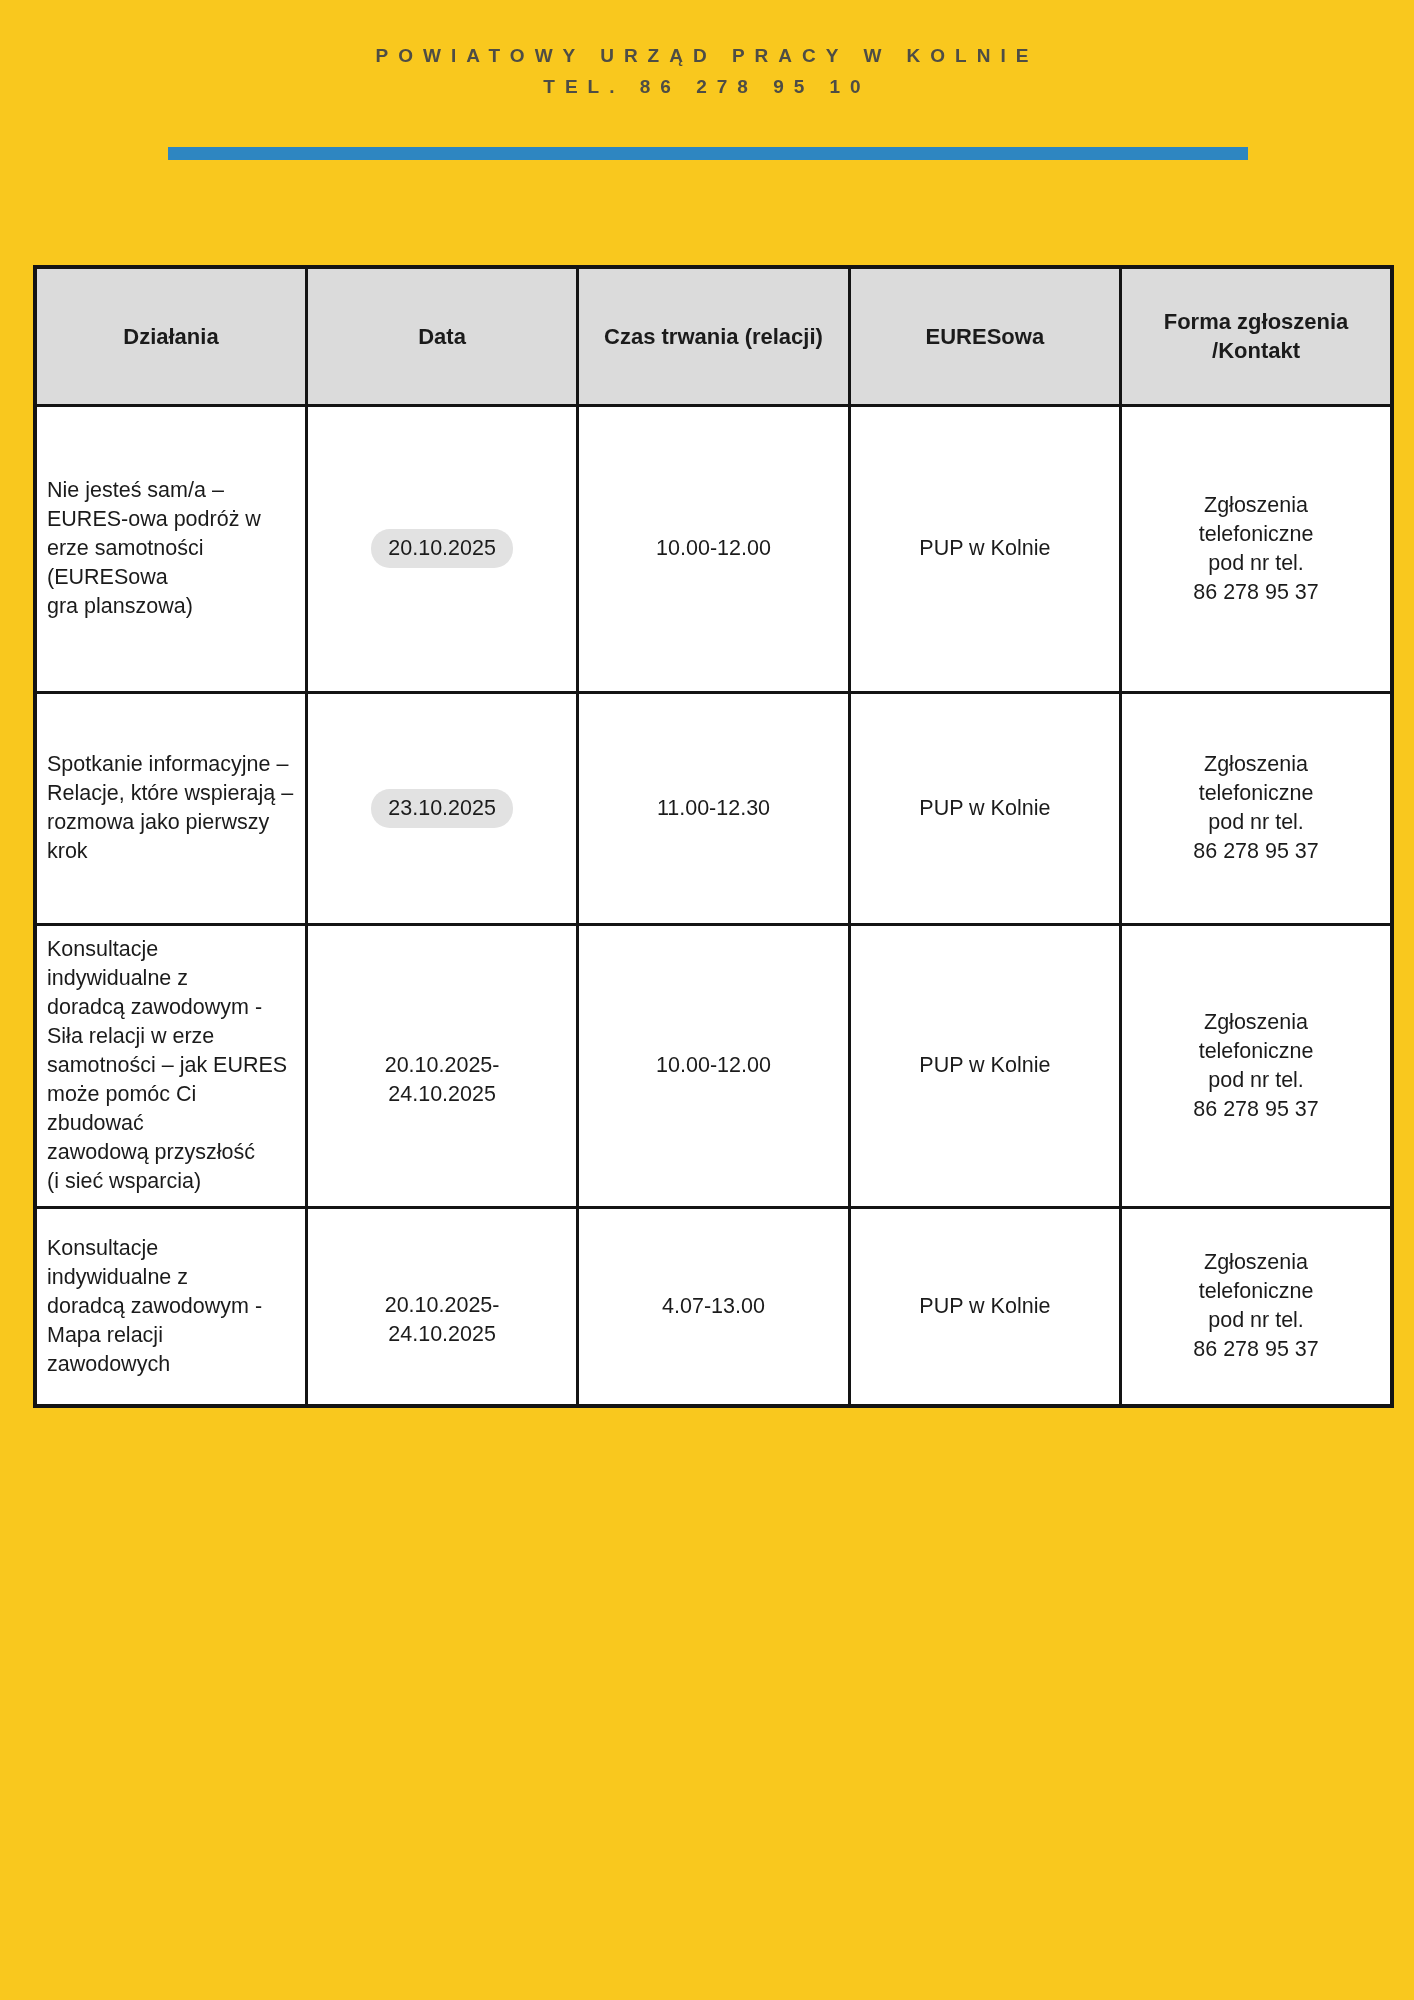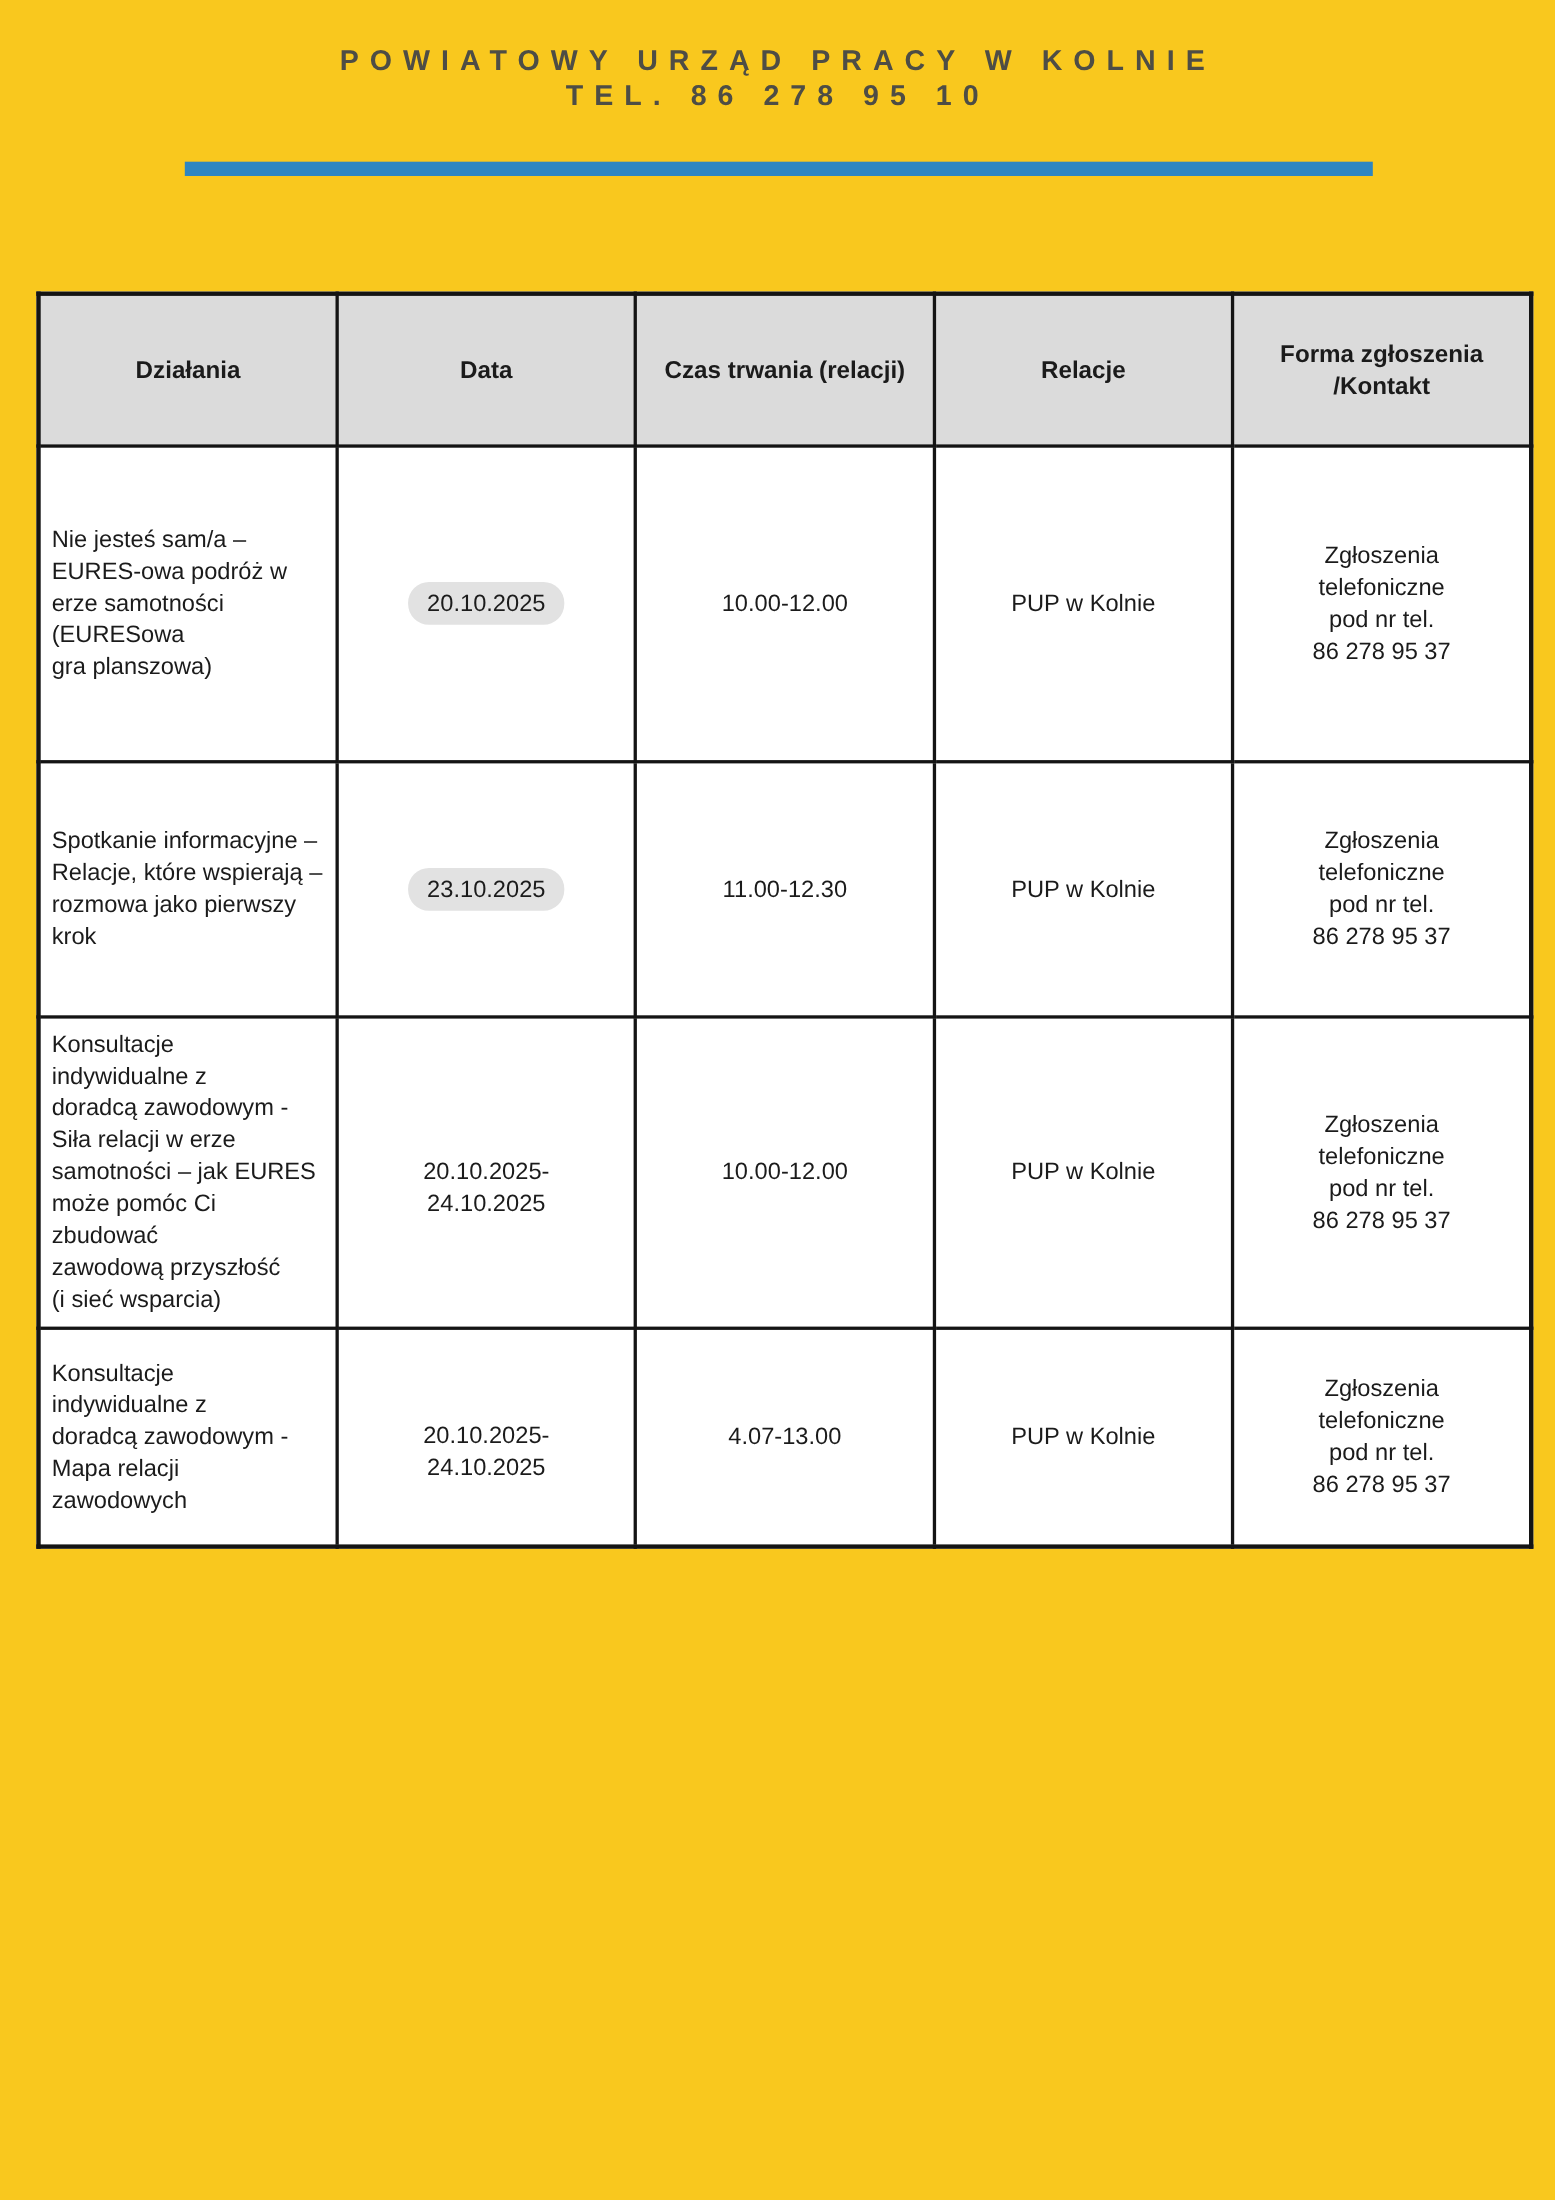--- a/index.html
+++ b/index.html
@@ -15,21 +15,21 @@
     position: relative;
     overflow: hidden;
   }
 
   
   .banner {
     padding-top: 40px;
     text-align: center;
   }
   .banner-line {
-    font-size: 26px;
+    font-size: 19px;
     font-weight: 700;
     letter-spacing: 10px;
     line-height: 31px;
     color: #4e4d45;
     white-space: nowrap;
   }
 
   
   .divider {
     margin: 45px 0 0 168px;
@@ -105,21 +105,21 @@
 
 <div class="divider"></div>
 
 <div class="table-wrap">
   <table class="events">
     <thead>
       <tr>
         <th>Działania</th>
         <th>Data</th>
         <th>Czas trwania (relacji)</th>
-        <th>Relacje</th>
+        <th>EURESowa</th>
         <th>Forma zgłoszenia
 /Kontakt</th>
       </tr>
     </thead>
     <tbody>
       <tr>
         <td class="activity">Nie jesteś sam/a –
 EURES-owa podróż w
 erze samotności
 (EURESowa

